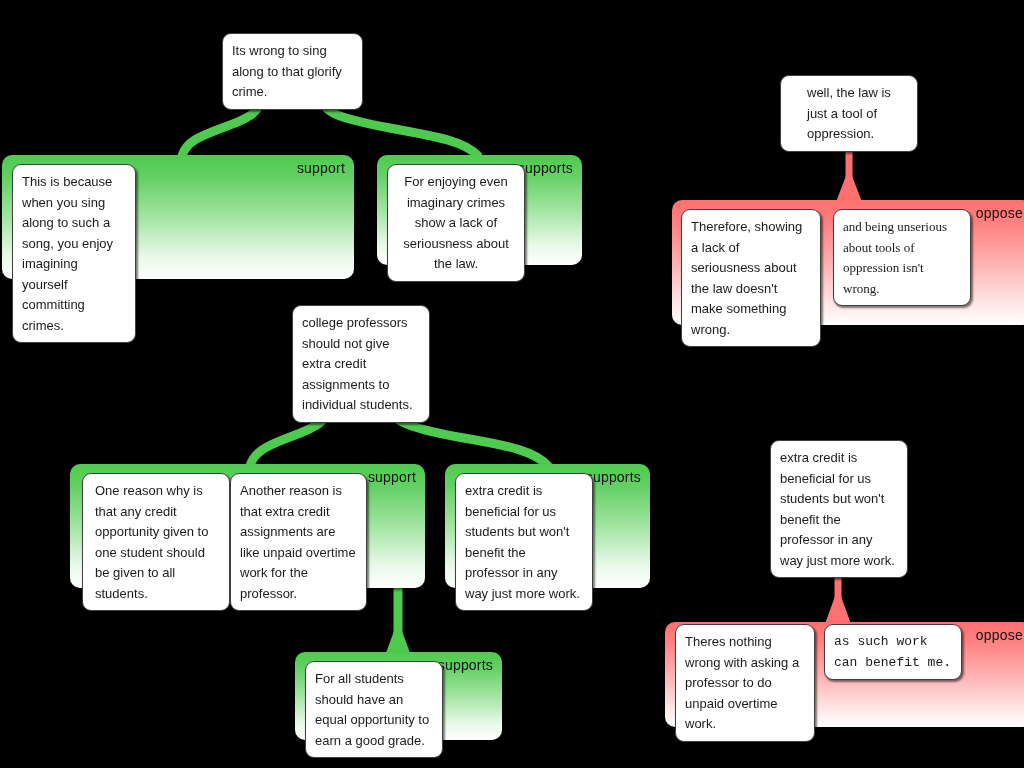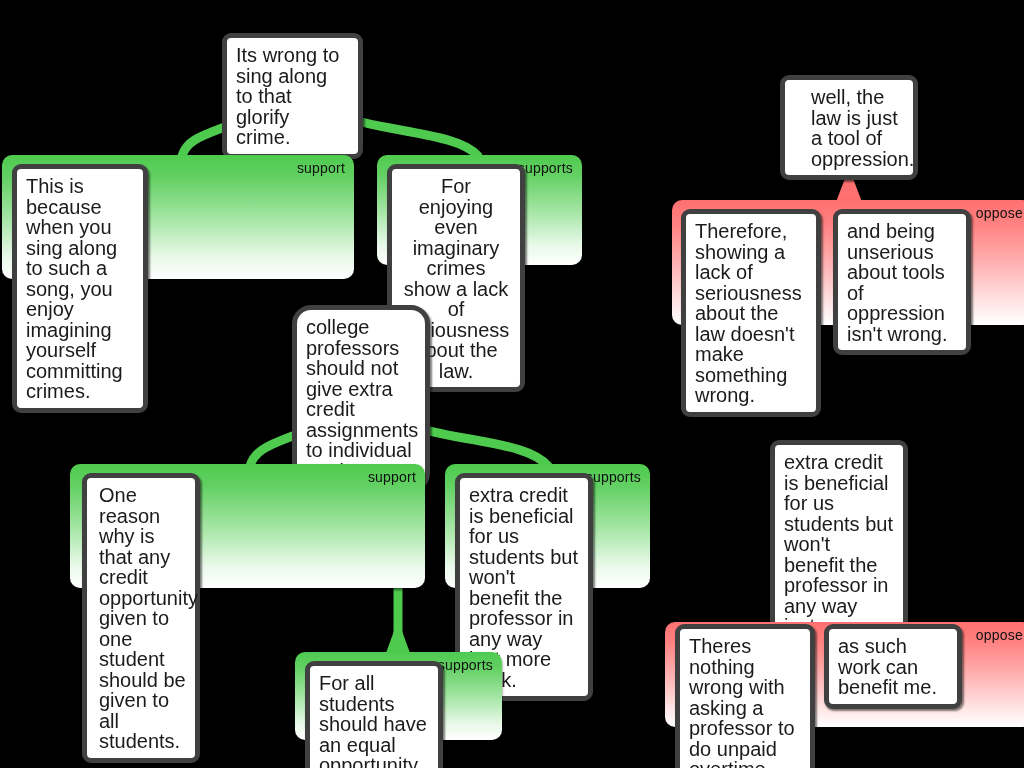--- a/index.html
+++ b/index.html
@@ -27,26 +27,26 @@
   .panel-label{
     position:absolute;right:9px;top:7px;
     font-size:14px;line-height:12px;color:#111;
     letter-spacing:.2px;white-space:nowrap;
   }
 
   
   .card{
     position:absolute;
     background:#fff;
-    border:5px solid #404040;
+    border:1px solid #404040;
     border-radius:9px;
     box-shadow:1.5px 2px 2px rgba(0,0,0,.5);
     box-sizing:border-box;
     padding:7px 9px 6px 9px;
-    font-size:20px;
+    font-size:13px;
     line-height:20.5px;
     color:#1b1b1b;
   }
 </style>
 </head>
 <body>
 
 <div class="stage">
 
   <svg class="wires" viewBox="0 0 1024 768" width="1024" height="768" xmlns="http://www.w3.org/2000/svg">
@@ -68,53 +68,54 @@
     <path d="M838,558 L838,622" stroke="#FF7070" stroke-width="7" fill="none"></path>
     <path d="M827,561 L849,561" stroke="#FF7070" stroke-width="6" fill="none" stroke-linecap="round"></path>
     <polygon points="838,588 825,624 851,624" fill="#FF7070"></polygon>
   </svg>
 
   <div class="card" style="left:222px;top:33px;width:141px;">Its wrong to sing along to that glorify crime.</div>
 
   <div class="panel support" style="left:2px;top:155px;width:352px;height:124px;">
     <span class="panel-label">support</span>
   </div>
-  <div class="card" style="left:12px;top:164px;width:136px;">This is because when you sing along to such a song, you enjoy imagining yourself committing crimes.</div>
+  <div class="card" style="left:12px;top:164px;width:124px;">This is because when you sing along to such a song, you enjoy imagining yourself committing crimes.</div>
 
   <div class="panel support" style="left:377px;top:155px;width:205px;height:110px;">
     <span class="panel-label">supports</span>
   </div>
   <div class="card" style="left:387px;top:164px;width:138px;text-align:center;">For enjoying even imaginary crimes show a lack of seriousness about the law.</div>
 
   <div class="card" style="left:780px;top:75px;width:138px;padding-left:26px;">well, the law is just a tool of oppression.</div>
 
   <div class="panel oppose" style="left:672px;top:200px;width:360px;height:125px;">
     <span class="panel-label">oppose</span>
   </div>
   <div class="card" style="left:681px;top:209px;width:140px;">Therefore, showing a lack of seriousness about the law doesn't make something wrong.</div>
-  <div class="card" style="left:833px;top:209px;width:138px;">and being unserious about tools of oppression isn't wrong.</div>
+  <div class="card" style="left:833px;top:209px;width:138px;font-family:Liberation Serif, serif;">and being unserious about tools of oppression isn't wrong.</div>
 
-  <div class="card" style="left:292px;top:305px;width:138px;border-radius:19px;">college professors should not give extra credit assignments to individual students.</div>
+  <div class="card" style="left:292px;top:305px;width:138px;">college professors should not give extra credit assignments to individual students.</div>
 
   <div class="panel support" style="left:70px;top:464px;width:355px;height:124px;">
     <span class="panel-label">support</span>
   </div>
-  <div class="card" style="left:82px;top:473px;width:118px;padding-left:12px;">One reason why is that any credit opportunity given to one student should be given to all students.</div>
+  <div class="card" style="left:82px;top:473px;width:148px;padding-left:12px;">One reason why is that any credit opportunity given to one student should be given to all students.</div>
+  <div class="card" style="left:230px;top:473px;width:137px;">Another reason is that extra credit assignments are like unpaid overtime work for the professor.</div>
 
   <div class="panel support" style="left:445px;top:464px;width:205px;height:124px;">
     <span class="panel-label">supports</span>
   </div>
   <div class="card" style="left:455px;top:473px;width:138px;">extra credit is beneficial for us students but won't benefit the professor in any way just more work.</div>
 
   <div class="panel support" style="left:295px;top:652px;width:207px;height:88px;">
     <span class="panel-label">supports</span>
   </div>
   <div class="card" style="left:305px;top:661px;width:138px;">For all students should have an equal opportunity to earn a good grade.</div>
 
   <div class="card" style="left:770px;top:440px;width:138px;">extra credit is beneficial for us students but won't benefit the professor in any way just more work.</div>
 
   <div class="panel oppose" style="left:665px;top:622px;width:367px;height:105px;">
     <span class="panel-label">oppose</span>
   </div>
   <div class="card" style="left:675px;top:624px;width:140px;">Theres nothing wrong with asking a professor to do unpaid overtime work.</div>
-  <div class="card" style="left:824px;top:624px;width:138px;">as such work can benefit me.</div>
+  <div class="card" style="left:824px;top:624px;width:138px;font-family:Liberation Mono, monospace;">as such work can benefit me.</div>
 
 </div>
 
 </body></html>

